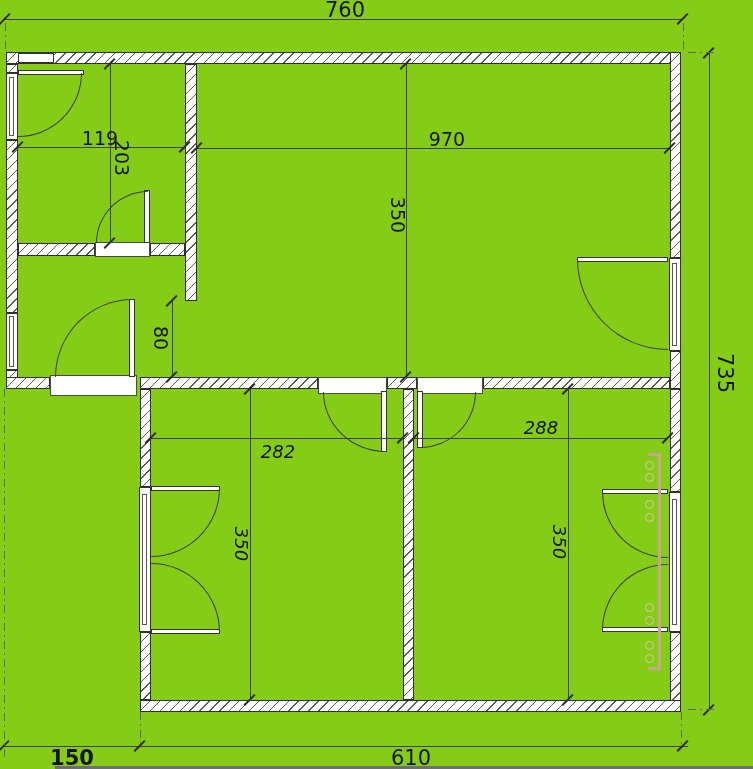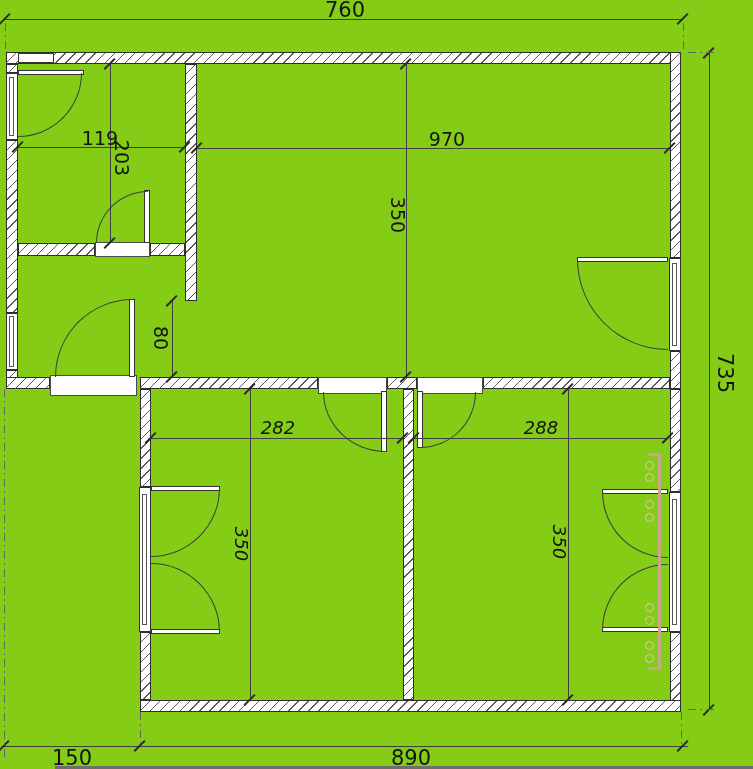--- a/index.html
+++ b/index.html
@@ -177,20 +177,20 @@
 
   <div class="edge" style="left:55px;top:766px;width:698px;height:3px;"></div>
 
   <div class="lbl big" style="left:345px;top:10px;">760</div>
   <div class="lbl big rot" style="left:724px;top:373px;">735</div>
   <div class="lbl" style="left:100px;top:138px;">119</div>
   <div class="lbl rot" style="left:121px;top:158px;">203</div>
   <div class="lbl" style="left:447px;top:139px;">970</div>
   <div class="lbl rot" style="left:397px;top:215px;">350</div>
   <div class="lbl rot" style="left:160px;top:338px;">80</div>
-  <div class="lbl it" style="left:278px;top:428px;">282</div>
+  <div class="lbl it" style="left:278px;top:452px;">282</div>
   <div class="lbl it" style="left:541px;top:428px;">288</div>
   <div class="lbl it rot" style="left:241px;top:544px;">350</div>
   <div class="lbl it rot" style="left:559px;top:542px;">350</div>
-  <div class="lbl big" style="left:72px;top:758px;">150</div>
-  <div class="lbl big" style="left:411px;top:758px;">890</div>
+  <div class="lbl big" style="left:72px;top:758px;font-weight:bold;">150</div>
+  <div class="lbl big" style="left:411px;top:758px;">610</div>
 
 </div>
 
 </body></html>

